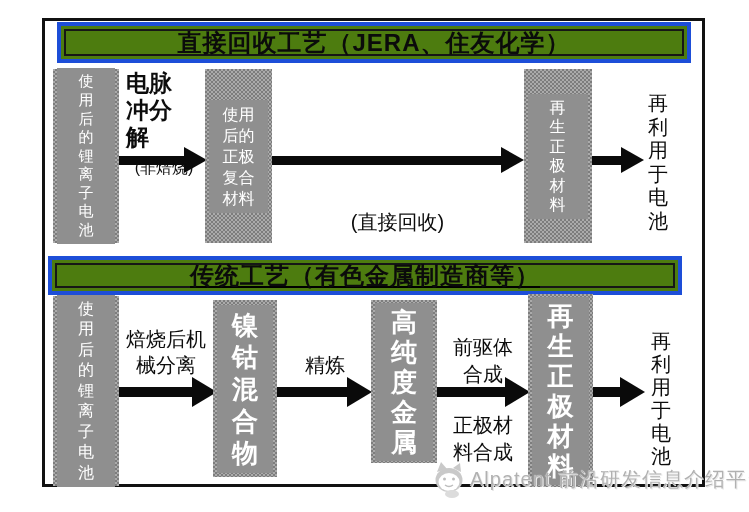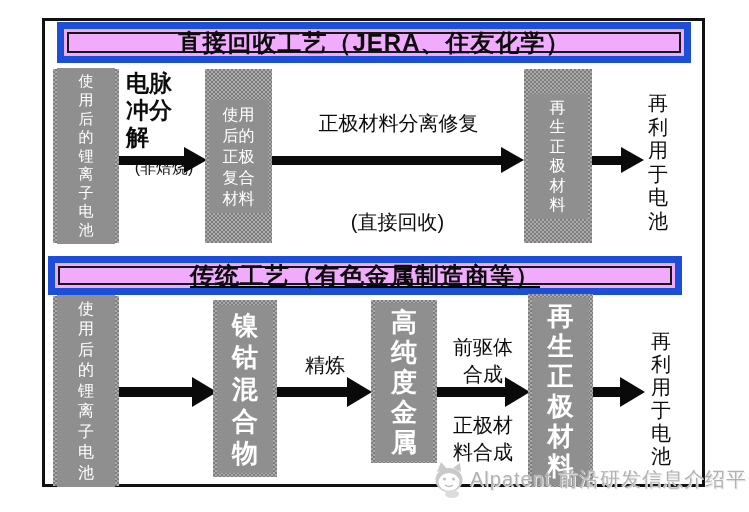--- a/index.html
+++ b/index.html
@@ -7,21 +7,21 @@
   body { font-family:"Liberation Sans", sans-serif; }
   .screen {
     position:relative; width:749px; height:512px; background:#fff; overflow:hidden;
   }
   .frame {
     position:absolute; left:42px; top:18px; width:663px; height:469px;
     border:3px solid #111; background:#fff;
   }
   
   .tbox {
-    position:absolute; background:#f0abfc; border:7px solid #1d4ed8; padding:3px;
+    position:absolute; background:#4d7c0f; border:4px solid #1d4ed8; padding:3px;
   }
   .tbox .tinner {
     border:2px solid #161616; width:100%; height:100%;
     display:flex; align-items:center; justify-content:center;
     font-size:24px; font-weight:bold; color:#0b0b0b; letter-spacing:1px;
     white-space:nowrap;
   }
   
   .gbox {
     position:absolute; display:flex; align-items:center; justify-content:center;
@@ -108,21 +108,20 @@
   <div class="label" style="left:114px; top:154px; width:100px; font-size:16px;">(非焙烧)</div>
 
   <div class="gbox mid-node" style="left:205px; top:69px; width:67px; height:174px;">
     <div class="inner">使用
 后的
 正极
 复合
 材料</div>
   </div>
 
-  <div class="label" style="left:281px; top:110px; width:235px;">正极材料分离修复</div>
 
   <div class="harrow" style="left:272px; top:160px; width:252px;">
     <div class="shaft"></div>
     <div class="head"></div>
   </div>
 
   <div class="label" style="left:300px; top:177px; width:195px;margin-top:32px;">(直接回收)</div>
 
   <div class="gbox tall-node" style="left:524px; top:69px; width:68px; height:174px;">
     <div class="inner">再
@@ -154,20 +153,22 @@
 用
 后
 的
 锂
 离
 子
 电
 池</div>
   </div>
 
+  <div class="label" style="left:116px; top:326px; width:100px; line-height:26px;">焙烧后机
+械分离</div>
 
   <div class="harrow big" style="left:119px; top:392px; width:98px;">
     <div class="shaft"></div>
     <div class="head"></div>
   </div>
 
   <div class="gbox big-node" style="left:213px; top:300px; width:64px; height:177px;">
     <div class="inner">镍
 钴
 混

